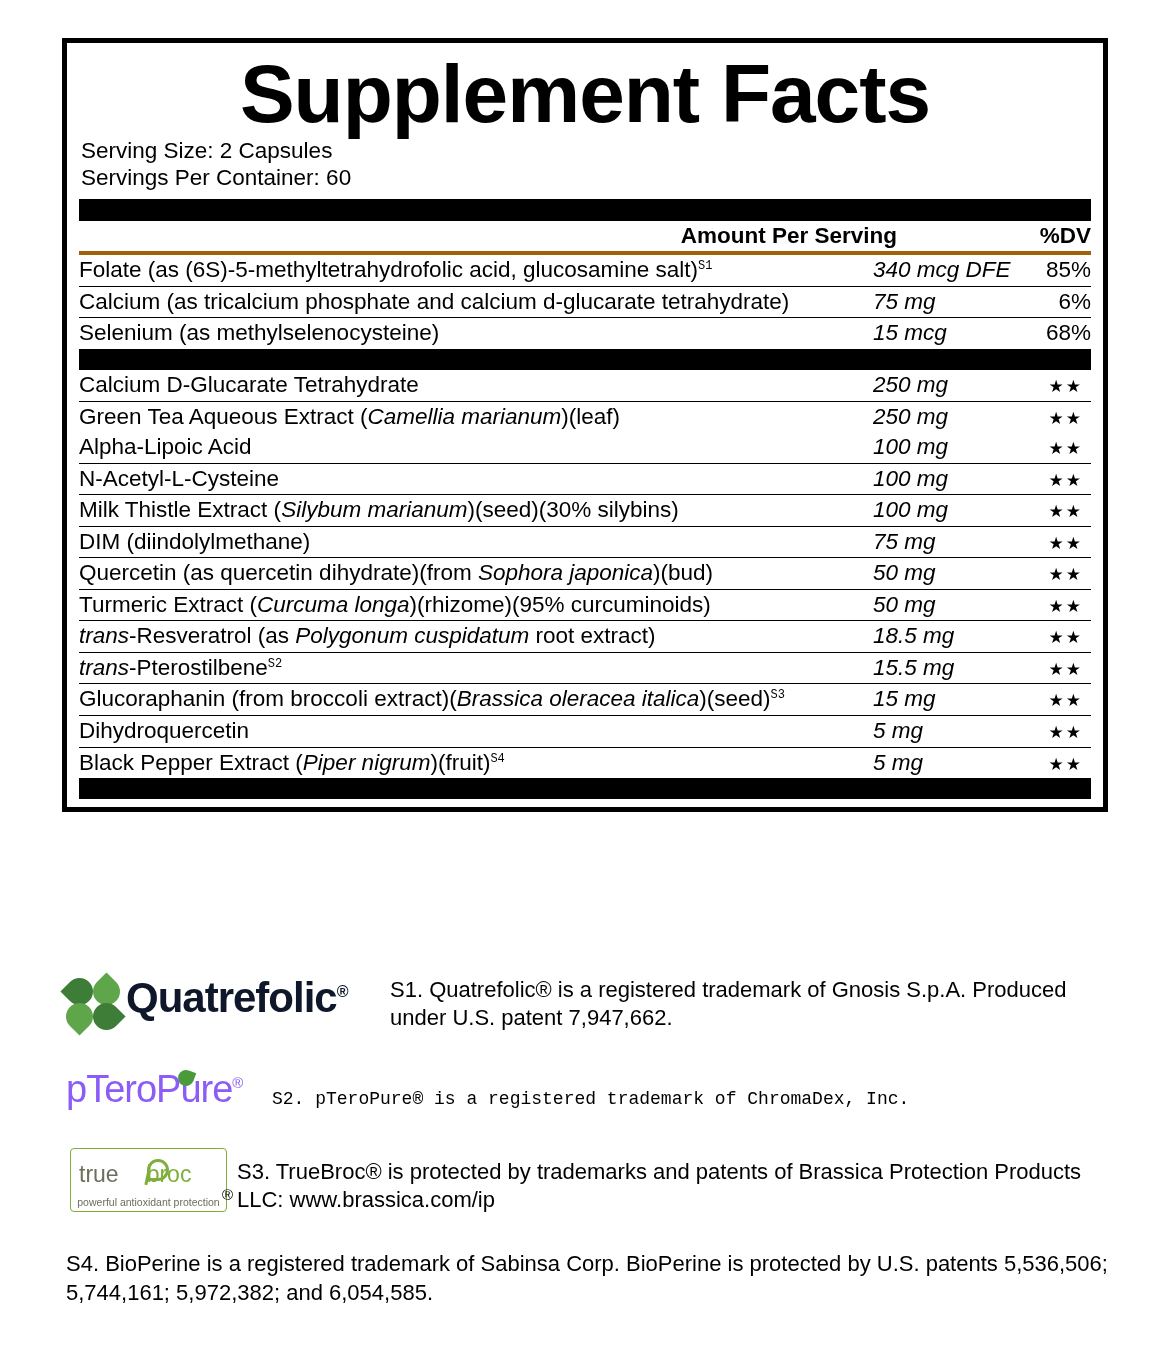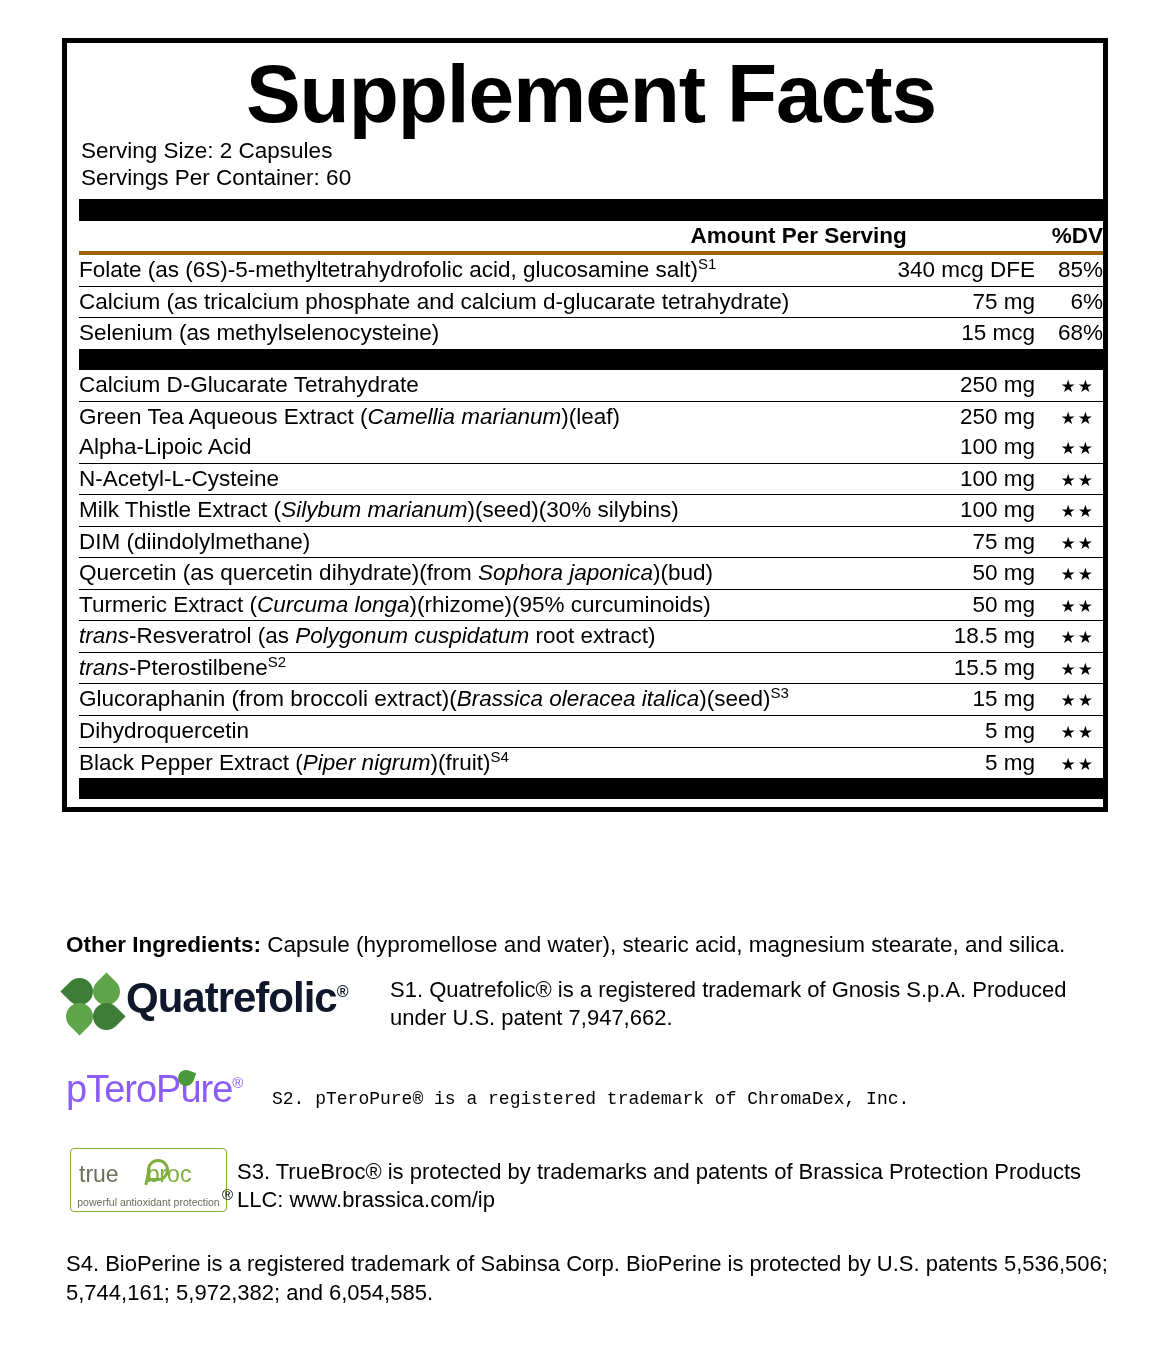--- a/index.html
+++ b/index.html
@@ -24,21 +24,21 @@
 
   
   .panel {
     position: absolute;
     left: 62px;
     top: 38px;
     width: 1046px;
     box-sizing: border-box;
     border: 5px solid #000;
     background: #fff;
-    padding: 6px 0 8px 12px;
+    padding: 6px 12px 8px 12px;
   }
   .sf-title {
     font-family: "Liberation Sans", sans-serif;
     font-weight: bold;
     font-size: 82px;
     line-height: 0.95;
     letter-spacing: -1px;
     text-align: center;
     margin: 6px 0 4px 0;
     white-space: nowrap;
@@ -87,37 +87,38 @@
   }
   tr.row.noline td {
     border-bottom: none;
   }
   td.name {
     text-align: left;
     padding-left: 2px;
     white-space: nowrap;
   }
   td.amt {
-    text-align: right;
+    text-align: left;
     white-space: nowrap;
     padding-right: 10px;
     width: 150px;
+    font-style: italic;
   }
   td.dv {
     text-align: right;
     white-space: nowrap;
     width: 68px;
     padding-right: 2px;
   }
   .dv-stars {
     font-size: 17px;
     letter-spacing: 2px;
     padding-right: 8px;
   }
-  sup { font-size: 15px; vertical-align: super; line-height: 0; }
+  sup { font-size: 12px; vertical-align: super; line-height: 0; font-family: Liberation Mono, monospace; }
 
   .footnote {
     font-size: 22.5px;
     padding: 5px 0 0 2px;
   }
   .footnote .stars {
     font-size: 17px;
     letter-spacing: 2px;
   }
 
@@ -387,23 +388,20 @@
             <td class="dv"><span class="dv-stars">★★</span></td>
           </tr>
         </tbody>
     </table>
 
     <div class="bar-bottom"></div>
 
 
   </div>
 
-  <div class="other-ing">
-    <b>Other Ingredients:</b><span> Capsule (hypromellose and water), stearic acid, magnesium stearate, and silica.</span>
-  </div>
 
   <div class="quatre">
     <div class="clover">
       <span class="l1"></span>
         <span class="l2"></span>
         <span class="l3"></span>
         <span class="l4"></span>
     </div>
     <div class="q-word"><span>Quatrefolic</span><span class="q-reg">®</span></div>
   </div>

